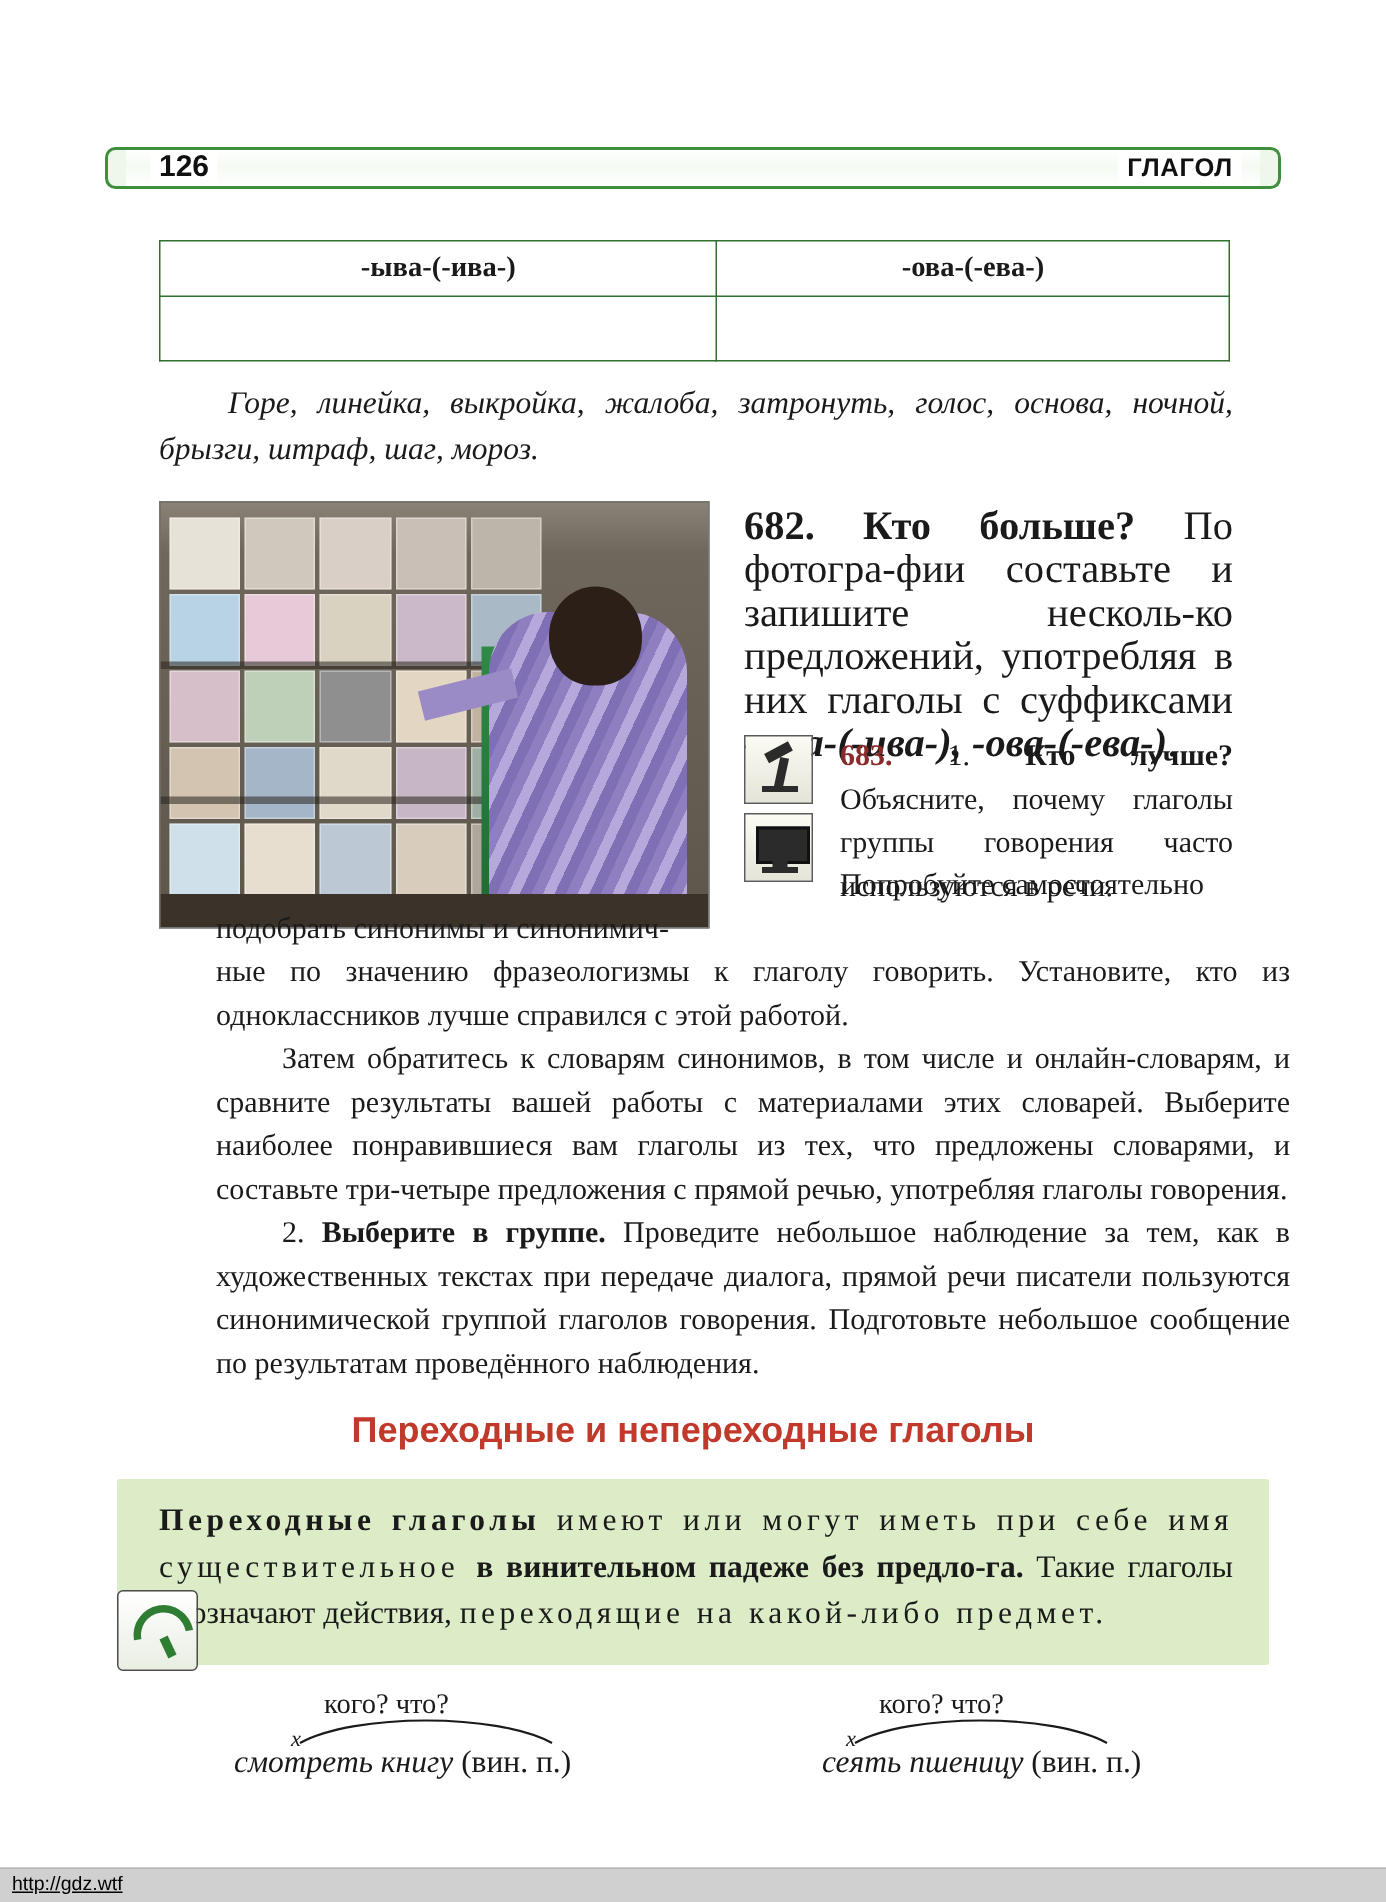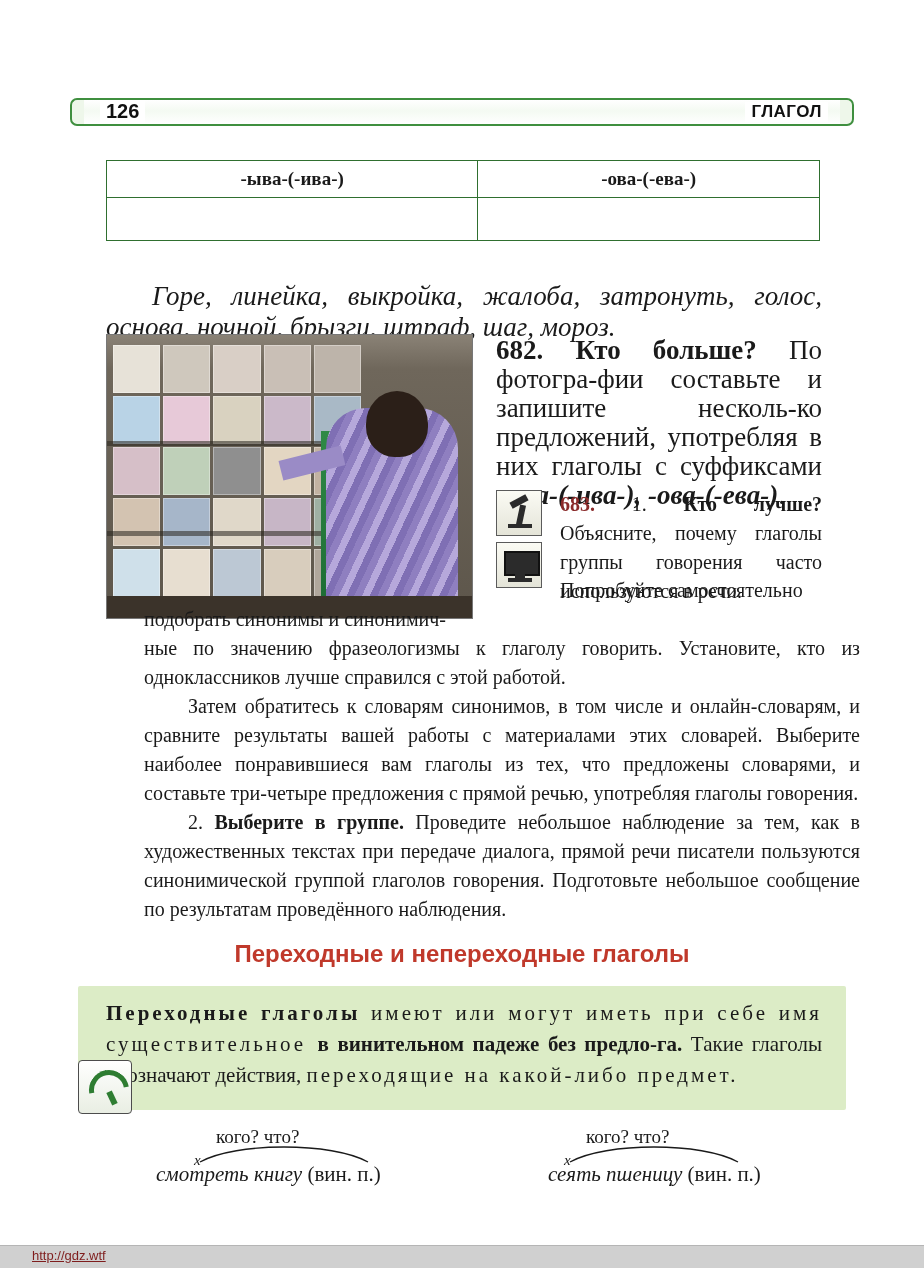--- a/index.html
+++ b/index.html
@@ -92,26 +92,25 @@
     height: 24px;
   }
   .suffix-table td.empty { height: 30px; }
 
   
   .word-list {
     position: absolute;
     left: 106px;
     top: 253px;
     width: 716px;
-    font-size: 27px;
+    font-size: 21px;
     font-style: italic;
     line-height: 31px;
     text-indent: 46px;
     text-align: justify;
-    margin-top: 28px;
   }
 
   
   .photo {
     position: absolute;
     left: 106px;
     top: 334px;
     width: 367px;
     height: 285px;
     border: 1px solid #777;
@@ -396,23 +395,22 @@
     height: 22px;
     background: #d0d0d0;
     border-top: 1px solid #b5b5b5;
   }
   .footer-link {
     position: absolute;
     left: 8px;
     top: 2px;
     font-family: "Liberation Sans", sans-serif;
     font-size: 13px;
-    color: #7f1d1d;
+    color: #000000;
     text-decoration: underline;
-    margin-left: 24px;
   }
 </style>
 </head>
 <body>
 
 <div class="page-header">
   <div class="header-rule"></div>
   <div class="page-number">126</div>
   <div class="header-title">ГЛАГОЛ</div>
 </div>

